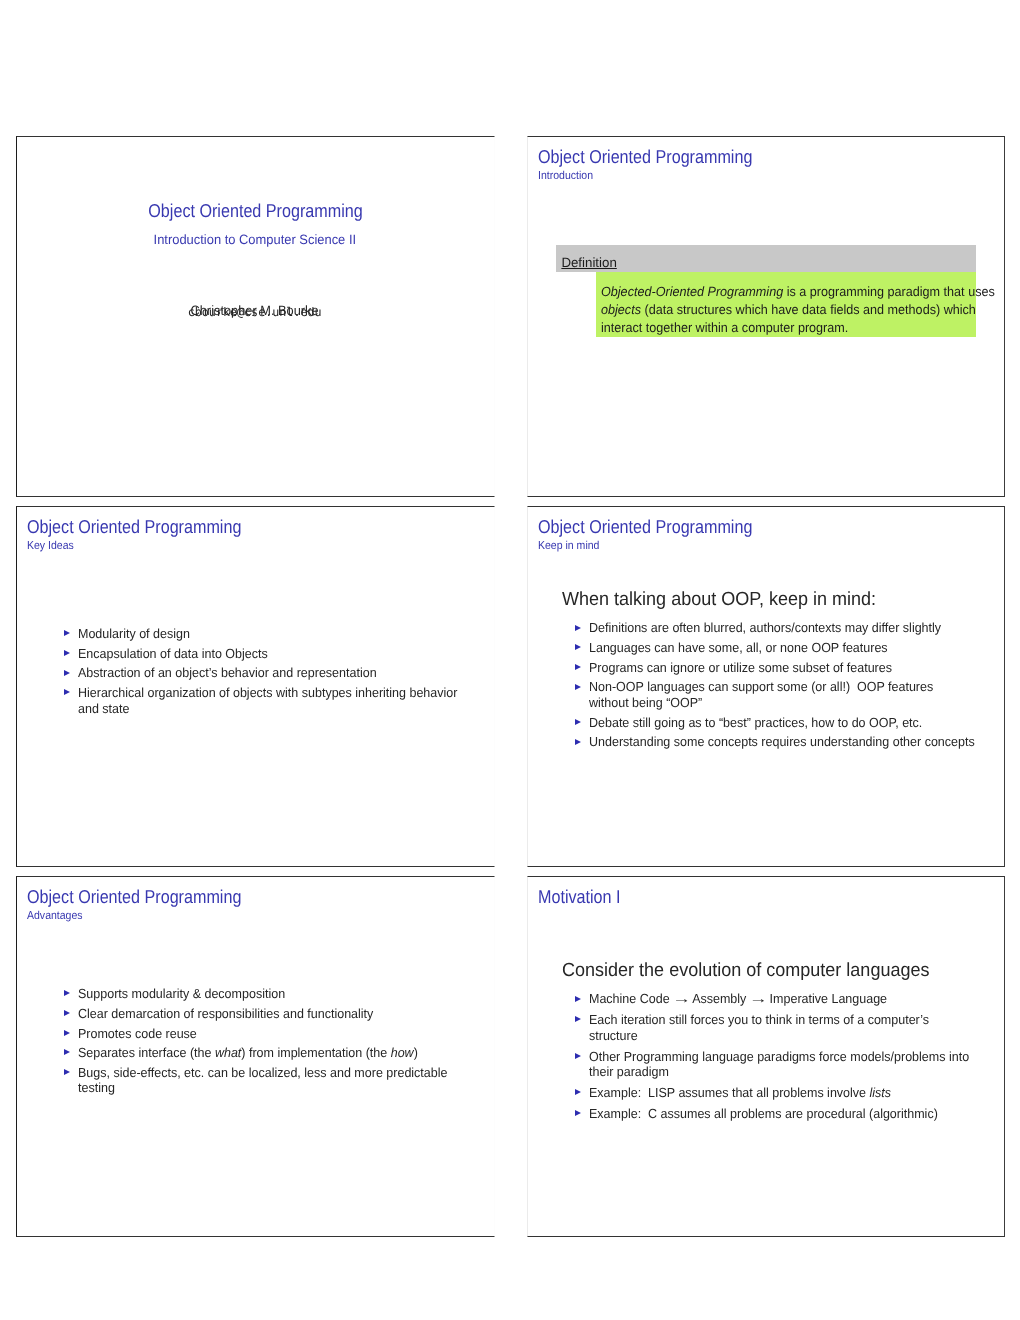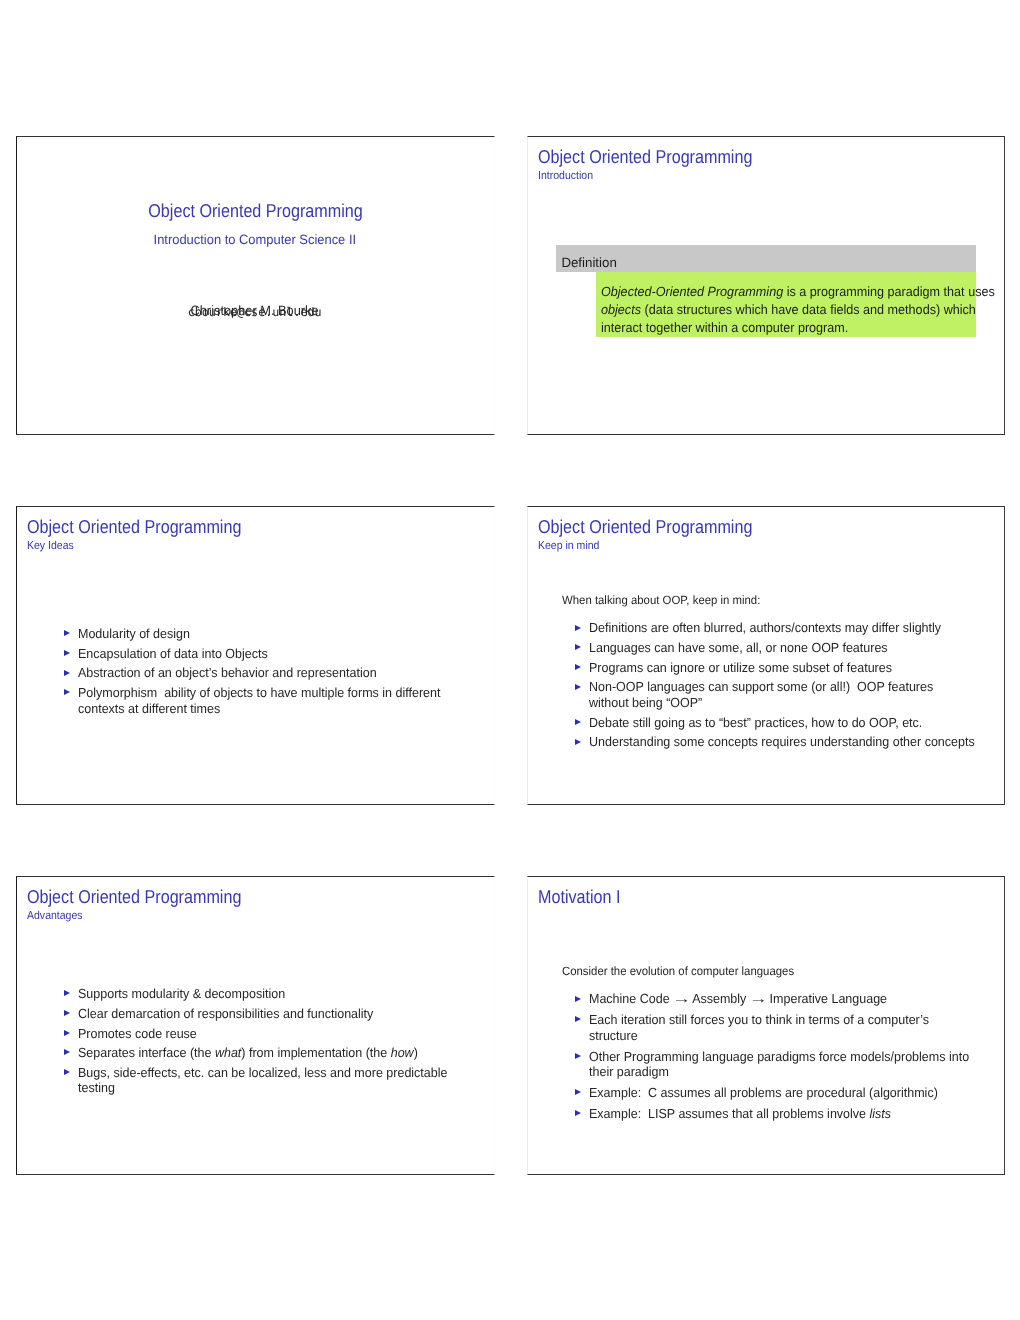--- a/index.html
+++ b/index.html
@@ -12,21 +12,21 @@
     font-family: "Liberation Sans", sans-serif;
     color: #262626;
     -webkit-font-smoothing: antialiased;
     text-rendering: geometricPrecision;
   }
   .page { position: absolute; left: 0; top: 0; width: 1020px; height: 1320px; background: #ffffff; }
 
   .slide {
     position: absolute;
     width: 478px;
-    height: 299px;
+    height: 361px;
     box-sizing: border-box;
     border-style: solid;
     border-width: 1px;
     border-top-color: #333333;
     border-bottom-color: #333333;
     background: #ffffff;
     overflow: hidden;
   }
   .col-l { left: 16px; width: 479px; border-left-color: #1c1c1c; border-right-color: #fdfdfd; }
   .col-r { left: 527px; border-left-color: #ebebeb; border-right-color: #3c3c3c; }
@@ -78,21 +78,21 @@
   }
   .tp-email {
     color: #262626; font-family: "DejaVu Sans Mono", monospace;
     font-size: 12px; line-height: 14px;
     display: inline-block; transform: scaleX(0.975); transform-origin: center;
   }
 
   
   .body { position: absolute; left: 0; top: 35.2px; width: 476px; height: 262px; display: flex; flex-direction: column; justify-content: center; }
   .intro {
-    color: #262626; font-size: 12px; line-height: 16px;
+    color: #262626; font-size: 19px; line-height: 16px;
     margin: 0 0 12px 34px;
     display: block;
   }
   .intro > span { display: inline-block; white-space: pre; transform: scaleX(0.948); transform-origin: left; }
   ul.bl { list-style: none; margin: 0; padding: 0; }
   ul.bl > li {
     position: relative;
     color: #262626;
     font-size: 13.2px;
     line-height: 15.55px;
@@ -129,20 +129,21 @@
   }
 
   
   .block { position: absolute; left: 28.2px; top: 107.9px; width: 419.8px; }
   .block-title {
     background: #c8c8c8;
     color: #1c1c1c;
     font-size: 13.3px;
     line-height: 13.6px;
     padding: 11px 5.2px 3px 5.2px;
+    text-decoration: underline;
   }
   .block-body {
     background: #bef264;
     color: #1c1c1c;
     font-size: 13.3px;
     line-height: 17.9px;
     padding: 11px 5.2px 0px 5.2px;
     margin-left: 40px;
   }
   .block-body > .txt {
@@ -201,22 +202,22 @@
           <li>
             <span class="mk"></span>
             <span class="txt"><span>Encapsulation of data into Objects</span></span>
           </li>
           <li>
             <span class="mk"></span>
             <span class="txt"><span>Abstraction of an object’s behavior and representation</span></span>
           </li>
           <li>
             <span class="mk"></span>
-            <span class="txt"><span>Polymorphism  ability of objects to have multiple forms in different</span></span>
-            <span class="txt"><span>contexts at different times</span></span>
+            <span class="txt"><span>Hierarchical organization of objects with subtypes inheriting behavior</span></span>
+            <span class="txt"><span>and state</span></span>
           </li>
         </ul>
     </div>
   </div>
 
   <div class="slide col-r row-2">
     <div class="frame-head">
       <span class="frame-title">Object Oriented Programming</span>
       <span class="frame-subtitle">Keep in mind</span>
     </div>
@@ -300,23 +301,23 @@
             <span class="txt"><span>Each iteration still forces you to think in terms of a computer’s</span></span>
             <span class="txt"><span>structure</span></span>
           </li>
           <li>
             <span class="mk"></span>
             <span class="txt"><span>Other Programming language paradigms force models/problems into</span></span>
             <span class="txt"><span>their paradigm</span></span>
           </li>
           <li>
             <span class="mk"></span>
+            <span class="txt"><span>Example:  LISP assumes that all problems involve </span><span class="it">lists</span></span>
+          </li>
+          <li>
+            <span class="mk"></span>
             <span class="txt"><span>Example:  C assumes all problems are procedural (algorithmic)</span></span>
           </li>
-          <li>
-            <span class="mk"></span>
-            <span class="txt"><span>Example:  LISP assumes that all problems involve </span><span class="it">lists</span></span>
-          </li>
         </ul>
     </div>
   </div>
 
 </div>
 
 </body></html>

